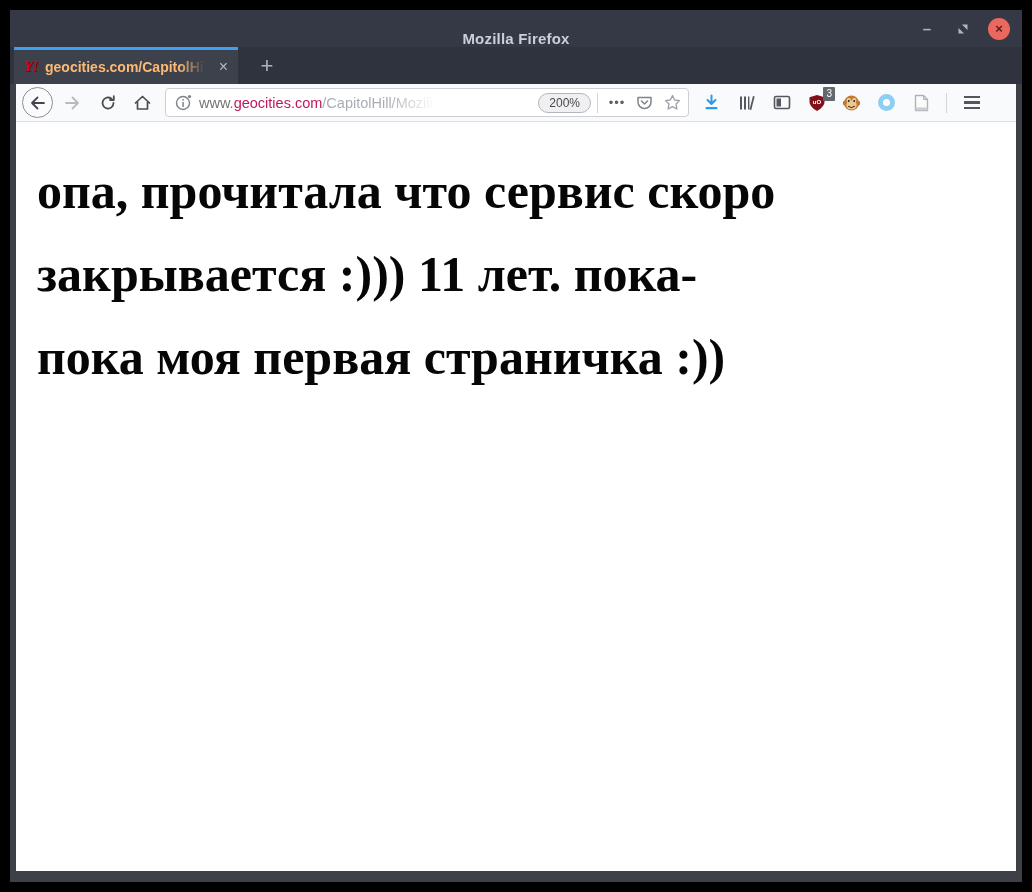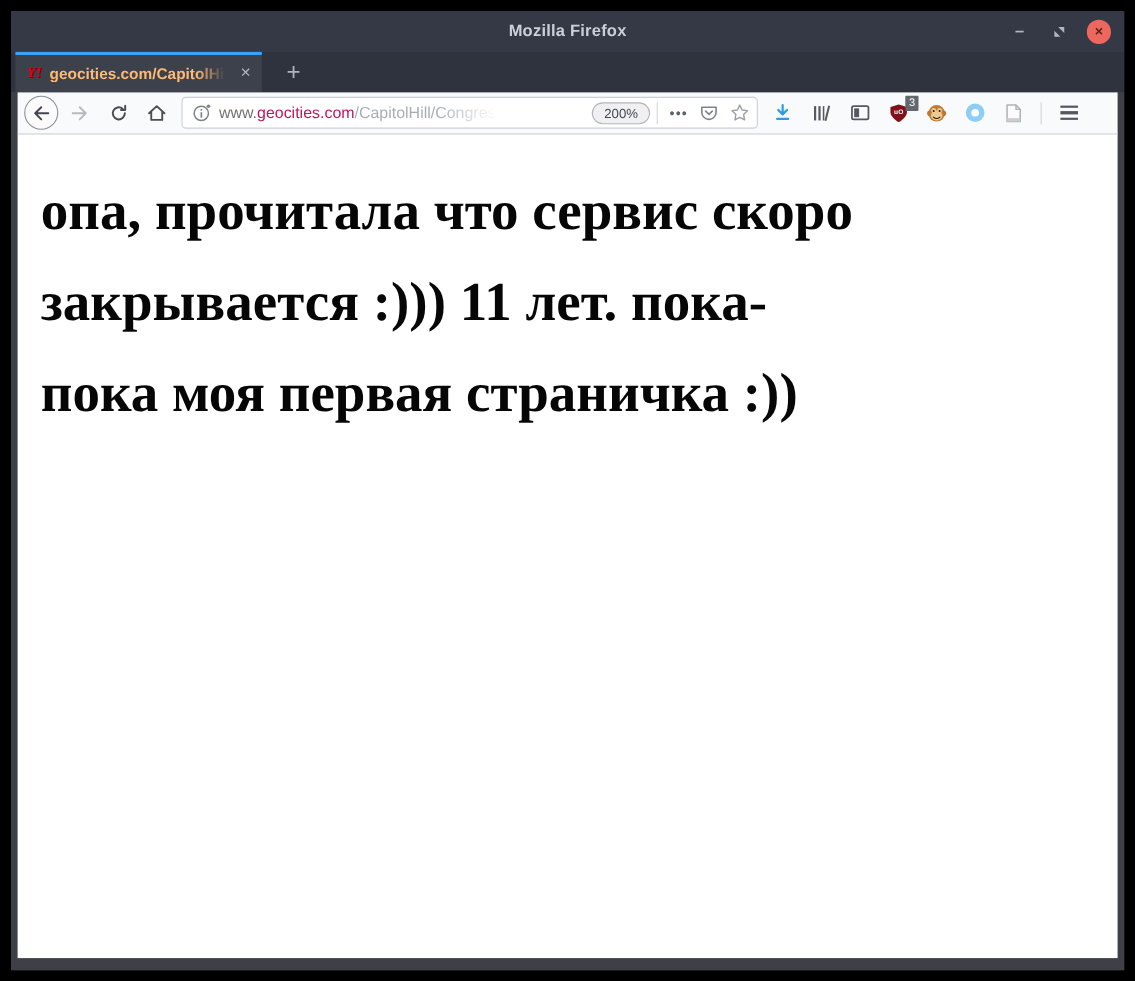--- a/index.html
+++ b/index.html
@@ -11,21 +11,21 @@
     font-family:"Liberation Sans", sans-serif;
   }
   .window{
     position:absolute; left:10px; top:10px; width:1012px; height:872px;
     background:#3d4046;
     display:flex; flex-direction:column;
   }
   
   .titlebar{
     height:37px; background:#353945; position:relative; flex:0 0 auto;
-    display:flex; align-items:center; justify-content:center;
+    display:flex; align-items:flex-end; justify-content:center;
   }
   .titlebar-title{ color:#cad0d8; font-size:15px; font-weight:bold; letter-spacing:.2px; }
   .win-controls{ position:absolute; right:12px; top:0; height:100%; display:flex; align-items:center; gap:14px; }
   .win-btn{ width:22px; height:22px; display:flex; align-items:center; justify-content:center; cursor:default; }
   .minimize-glyph{ color:#b2b7bf; font-size:15px; font-weight:bold; line-height:1; }
   .close-btn{ background:#ec685f; border-radius:50%; }
   .close-glyph{ color:#55201a; font-size:13px; font-weight:bold; line-height:1; }
   
   .tabbar{
     height:37px; background:#2f333e; flex:0 0 auto;
@@ -162,21 +162,21 @@
         </svg>
       </div>
 
       <div class="urlbar">
         <svg width="17" height="17" viewBox="0 0 17 17">
           <circle cx="8" cy="9" r="6.5" stroke="#7d838a" stroke-width="1.4" fill="none"></circle>
           <rect x="7.3" y="8" width="1.5" height="5" fill="#7d838a"></rect>
           <rect x="7.3" y="5" width="1.5" height="1.6" fill="#7d838a"></rect>
           <circle cx="14.5" cy="2.5" r="1.6" fill="#7d838a"></circle>
         </svg>
-        <span class="url-text"><span class="url-www">www.</span><span class="url-domain">geocities.com</span><span class="url-path">/CapitolHill/Congress</span></span>
+        <span class="url-text"><span class="url-www">www.</span><span class="url-domain">geocities.com</span><span class="url-path">/CapitolHill/Mozilla</span></span>
         <span class="url-spacer"></span>
         <span class="zoom-pill">200%</span>
         <span class="vsep"></span>
         <div class="tool-btn" style="width:26px">
           <span class="dots-glyph">•••</span>
         </div>
         <div class="tool-btn" style="width:28px">
           <svg width="17" height="16" viewBox="0 0 17 16">
             <path d="M2 2.5 H15 V7 A6.5 6.5 0 0 1 2 7 Z" stroke="#80858c" stroke-width="1.5" fill="none" stroke-linejoin="round"></path>
             <path d="M5.5 6 L8.5 9 L11.5 6" stroke="#80858c" stroke-width="1.5" fill="none" stroke-linecap="round" stroke-linejoin="round"></path>

